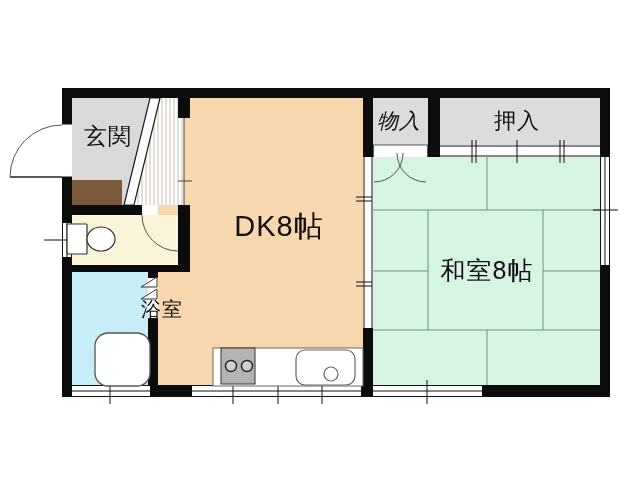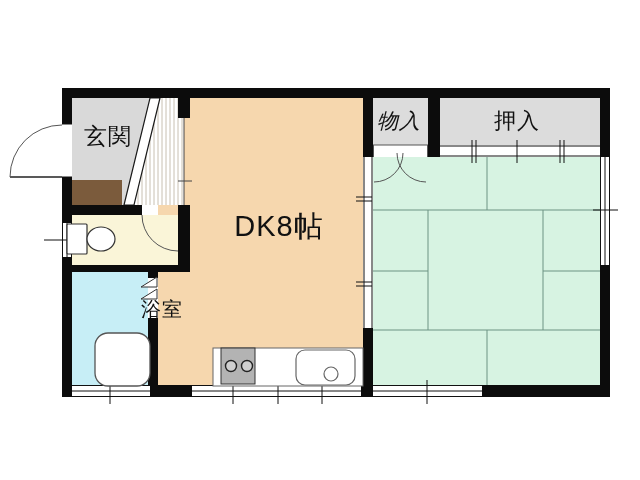--- a/index.html
+++ b/index.html
@@ -111,14 +111,15 @@
       <rect x="296" y="350" width="59" height="35" rx="9"></rect>
       <circle cx="331" cy="374" r="7"></circle>
     </g>
   </g>
 </svg>
 
 <span class="room-label lbl-genkan">玄関</span>
 <span class="room-label lbl-monoire">物入</span>
 <span class="room-label lbl-oshiire">押入</span>
 <span class="room-label lbl-dk">DK8帖</span>
+<span class="room-label lbl-washitsu">和室8帖</span>
 <span class="room-label lbl-bath">浴室</span>
 </div>
 
 </body></html>

